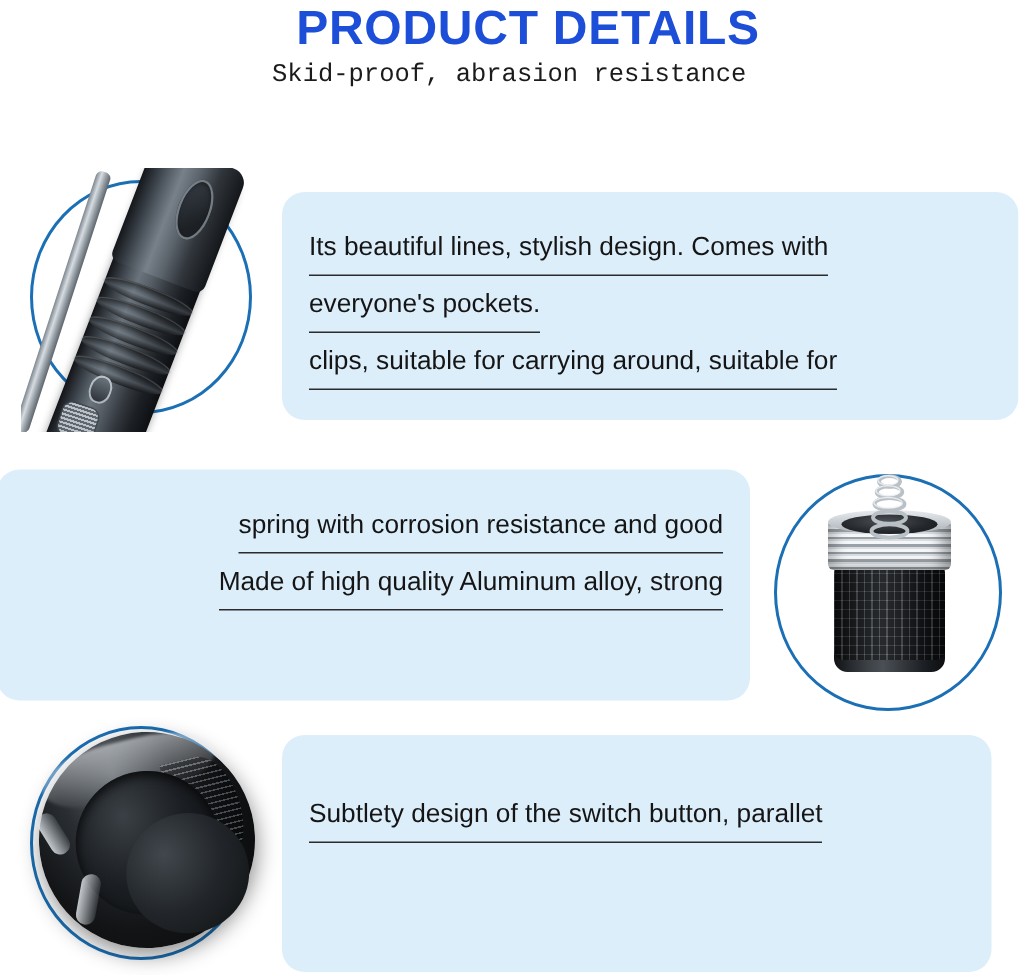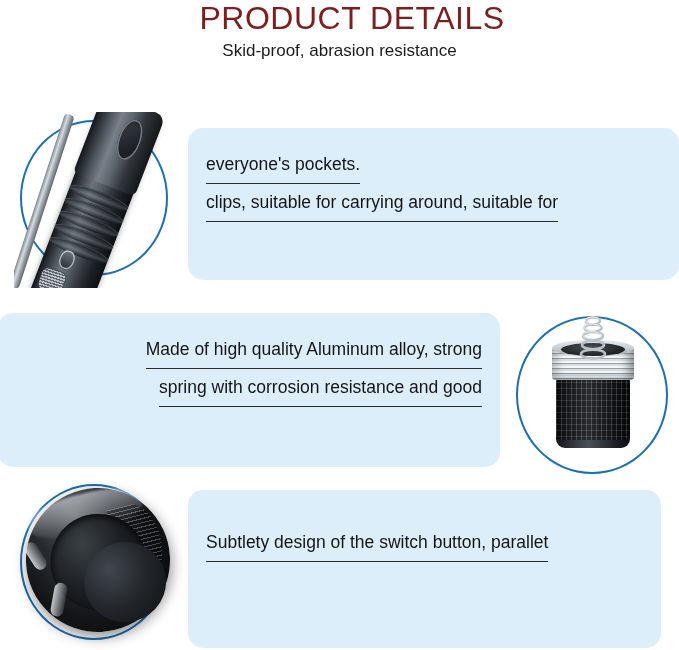--- a/index.html
+++ b/index.html
@@ -21,33 +21,34 @@
     position: absolute;
     left: 0;
     top: 0;
     width: 679px;
     text-align: center;
   }
   #page-title {
     margin: 0;
     padding-top: 1px;
     font-size: 32px;
-    font-weight: 400;
+    font-weight: 700;
     letter-spacing: 0.5px;
-    color: #7f1d1d;
+    color: #1d4ed8;
     line-height: 34px;
     padding-left: 25px;
   }
   #page-subtitle {
     margin: 0;
     padding-top: 6px;
     font-size: 17px;
     font-weight: 400;
     color: #1b1b1b;
     line-height: 20px;
+    font-family: Liberation Mono, monospace;
   }
 
   
   .feature-row {
     position: absolute;
   }
 
   
   .text-card {
     position: absolute;
@@ -327,32 +328,33 @@
         <div class="fin" style="top:142px"></div>
         <div class="side-switch"></div>
       </div>
       <div class="clip"></div>
       <div class="clip-foot"></div>
     </div>
   </div>
 
   <div class="text-card align-left" id="card-1">
     <span class="card-lines">
+      <span class="card-line">Its beautiful lines, stylish design. Comes with</span>
       <span class="card-line">everyone's pockets.</span>
       <span class="card-line">clips, suitable for carrying around, suitable for</span>
     </span>
   </div>
 </div>
 
 <div class="feature-row">
 
   <div class="text-card align-right" id="card-2">
     <span class="card-lines">
+      <span class="card-line">spring with corrosion resistance and good</span>
       <span class="card-line">Made of high quality Aluminum alloy,   strong</span>
-      <span class="card-line">spring with corrosion resistance and good</span>
     </span>
   </div>
 
   <div class="photo" id="photo-2">
     <div class="ring"></div>
     <div class="tail-body">
       <div class="knurl"></div>
     </div>
     <div class="tail-threads"></div>
     <div class="tail-rim"></div>

